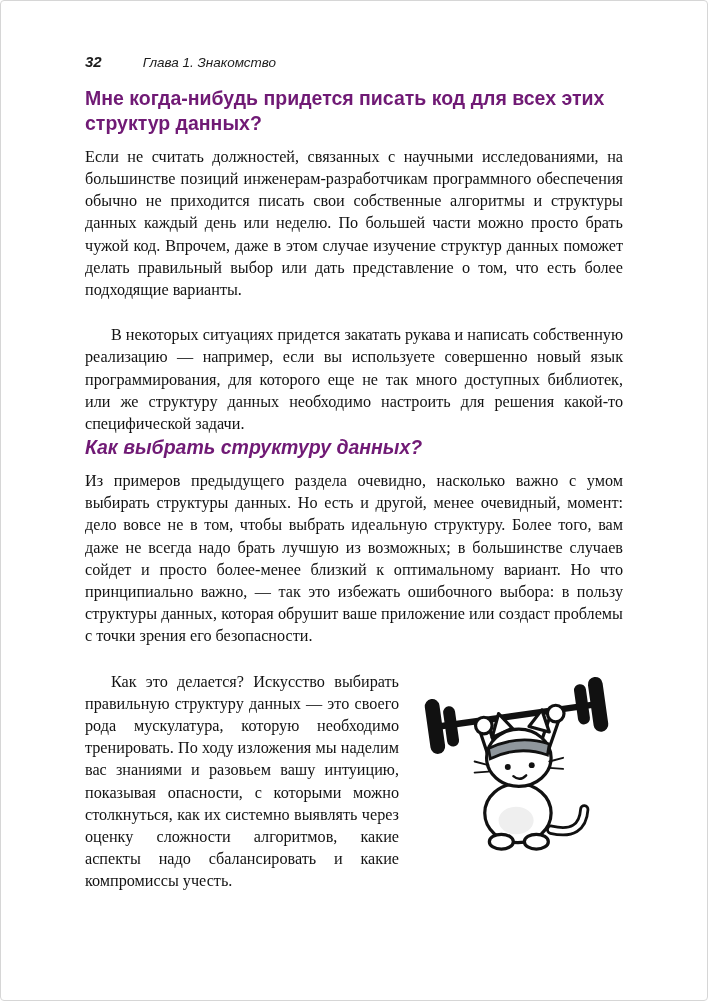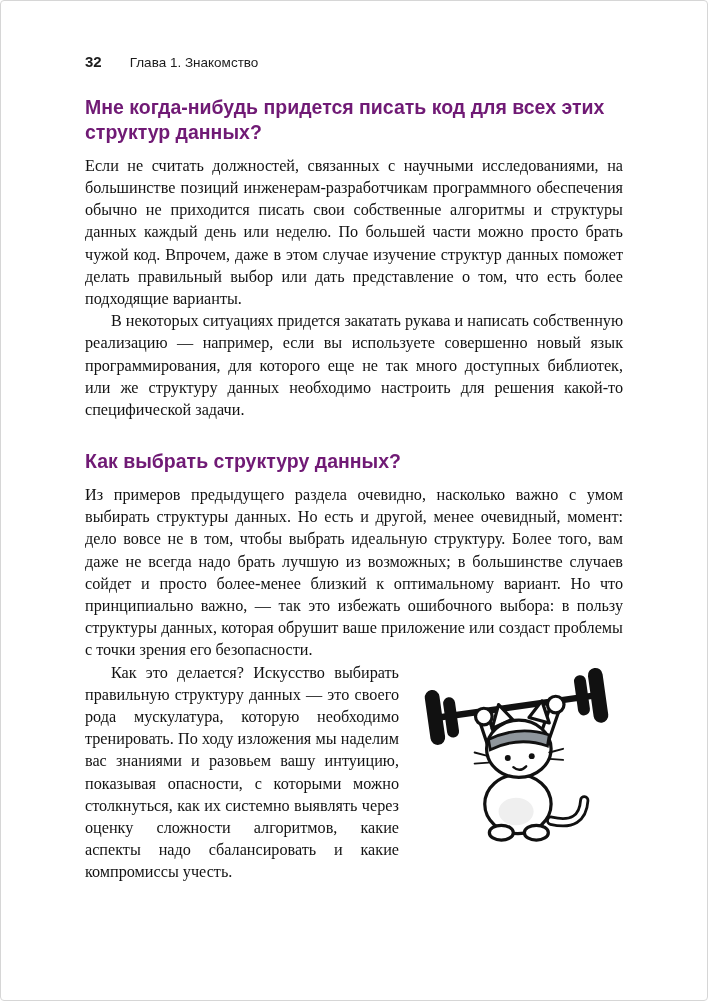--- a/index.html
+++ b/index.html
@@ -16,50 +16,52 @@
     border: 1px solid #d6d6d6;
     border-radius: 4px;
     padding: 52px 84px 40px 84px;
     overflow: hidden;
     font-family: "Liberation Serif", serif;
     color: #121212;
   }
   .running-head {
     display: flex;
     align-items: baseline;
-    gap: 28px;
+    gap: 41px;
     font-family: "Liberation Sans", sans-serif;
     font-size: 13.5px;
     color: #1c1c1c;
-    margin-bottom: 25px;
+    margin-bottom: 16px;
+    font-style: italic;
   }
   .running-head .page-num {
     font-weight: bold;
     font-size: 15px;
   }
   h2.section-heading {
     font-family: "Liberation Sans", sans-serif;
     font-weight: bold;
     font-size: 19.5px;
     line-height: 1.28;
     margin: 0 0 10px 0;
     color: #701a75;
   }
   section + section h2.section-heading {
-    margin-top: 28px;
+    font-style: italic;
   }
   p.body-para {
     margin: 0;
     font-size: 16.2px;
     line-height: 1.37;
     text-align: justify;
     text-justify: inter-word;
   }
   p.body-para.indent {
     text-indent: 1.6em;
+    margin-top: 23px;
   }
   figure.cat-figure {
     float: right;
     width: 212px;
     margin: 2px 0 4px 12px;
     padding: 0;
   }
   figure.cat-figure svg {
     display: block;
     width: 100%;

